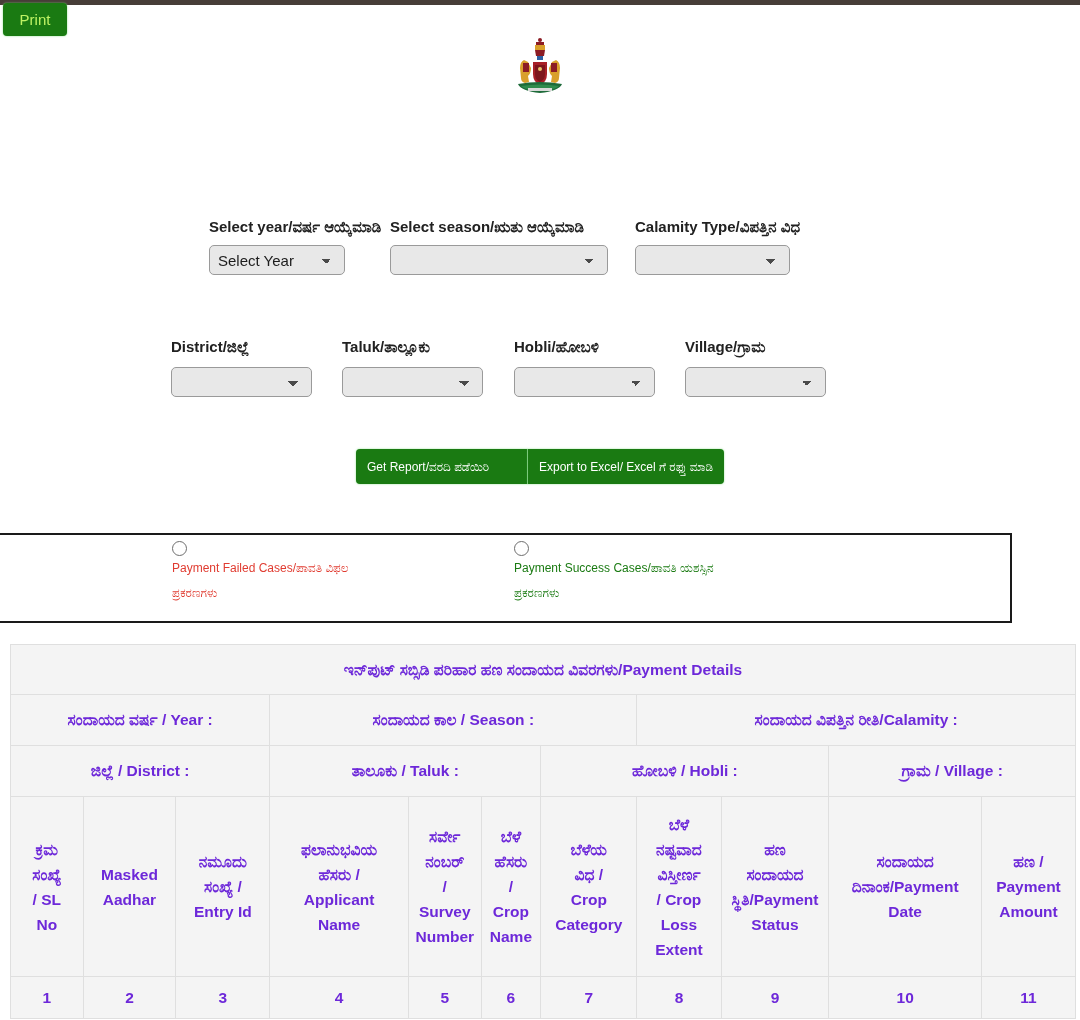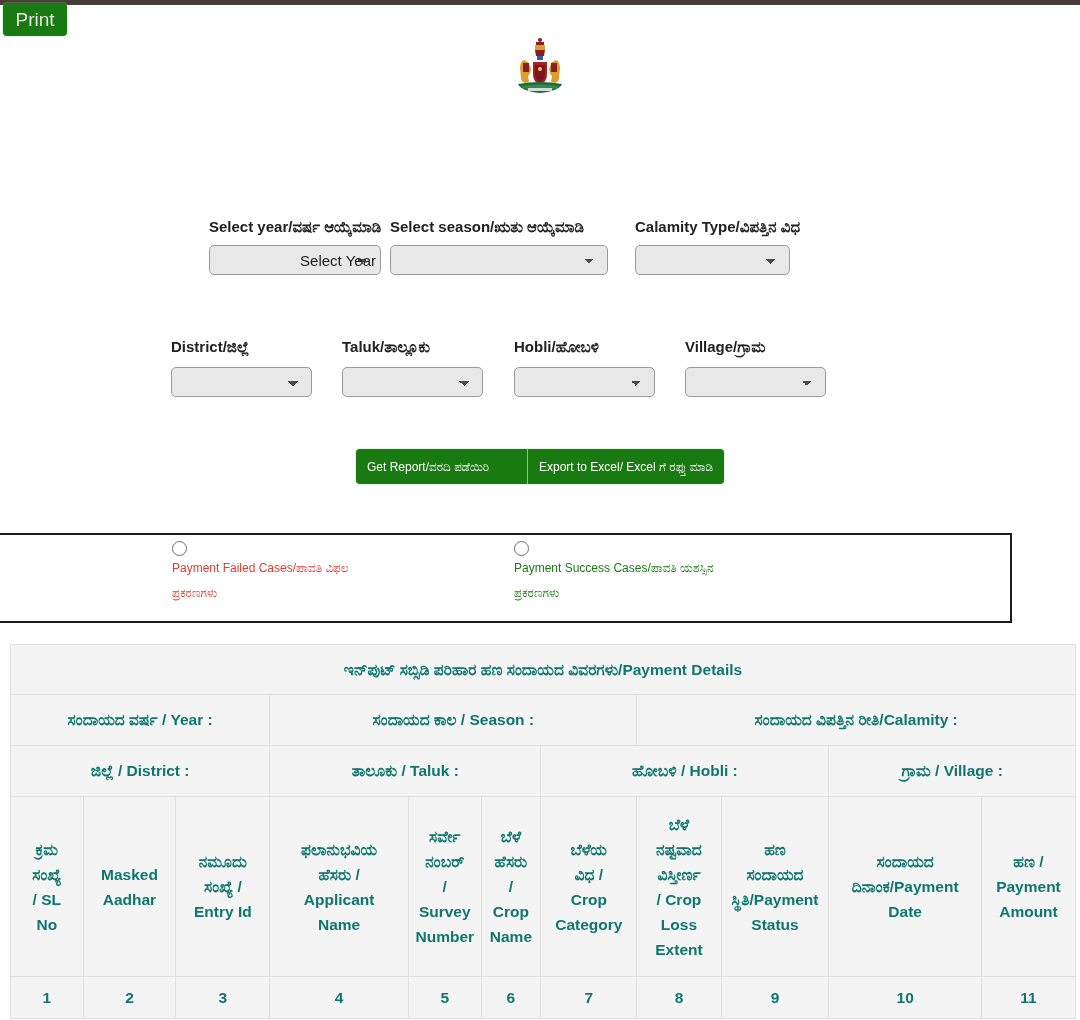--- a/index.html
+++ b/index.html
@@ -16,23 +16,23 @@
   .top-bar {
     position: absolute; top: 0; left: 0; width: 1080px; height: 5px;
     background: #473d38;
   }
 
   
   .print-btn {
     position: absolute; left: 3px; top: 3px;
     width: 64px; height: 33px;
     background: #1a7a12;
-    color: #e5e5e5;
+    color: #bef264;
     border: none; border-radius: 4px;
-    font-size: 19px; font-family: "Liberation Sans", sans-serif;
+    font-size: 15px; font-family: "Liberation Sans", sans-serif;
     cursor: pointer;
     display: flex; align-items: center; justify-content: center;
     box-shadow: 0 0 2px rgba(120,220,120,0.9);
   }
 
   
   .emblem-wrap {
     position: absolute; left: 0; top: 36px; width: 1080px;
     display: flex; justify-content: center;
   }
@@ -70,21 +70,21 @@
     -webkit-appearance: none;
     background-image:
       linear-gradient(45deg, transparent 50%, #4a4a4a 50%),
       linear-gradient(135deg, #4a4a4a 50%, transparent 50%);
     background-position:
       calc(100% - 18px) 13px,
       calc(100% - 13px) 13px;
     background-size: 5px 5px, 5px 5px;
     background-repeat: no-repeat;
   }
-  select.ctl.wide-yr { width: 172px; text-align: right; }
+  select.ctl.wide-yr { width: 136px; text-align: left; }
   select.ctl.wide-sea { width: 218px; }
   select.ctl.wide-cal { width: 155px; }
   select.ctl.wide-sm  { width: 141px; }
 
   .fld-y  { left: 209px; top: 10px; }
   .fld-s  { left: 390px; top: 10px; }
   .fld-c  { left: 635px; top: 10px; }
 
   .row2 { position: relative; height: 80px; }
   .fld-d  { left: 171px; top: 0px; }
@@ -140,21 +140,21 @@
 
   
   .tbl-wrap { position: absolute; left: 10px; top: 644px; width: 1066px; }
   table.report {
     border-collapse: collapse; width: 1066px;
     table-layout: fixed;
   }
   table.report td {
     border: 1px solid #dfdfdf;
     background: #f4f4f4;
-    color: #0f766e;
+    color: #6d28d9;
     font-size: 15.5px;
     font-weight: bold;
     text-align: center;
     vertical-align: middle;
     padding: 4px 3px;
   }
   td.title-cell { height: 50px; font-size: 16px; }
   td.meta-cell  { height: 51px; }
   td.colhdr {
     height: 180px; font-size: 15px; line-height: 25px;

